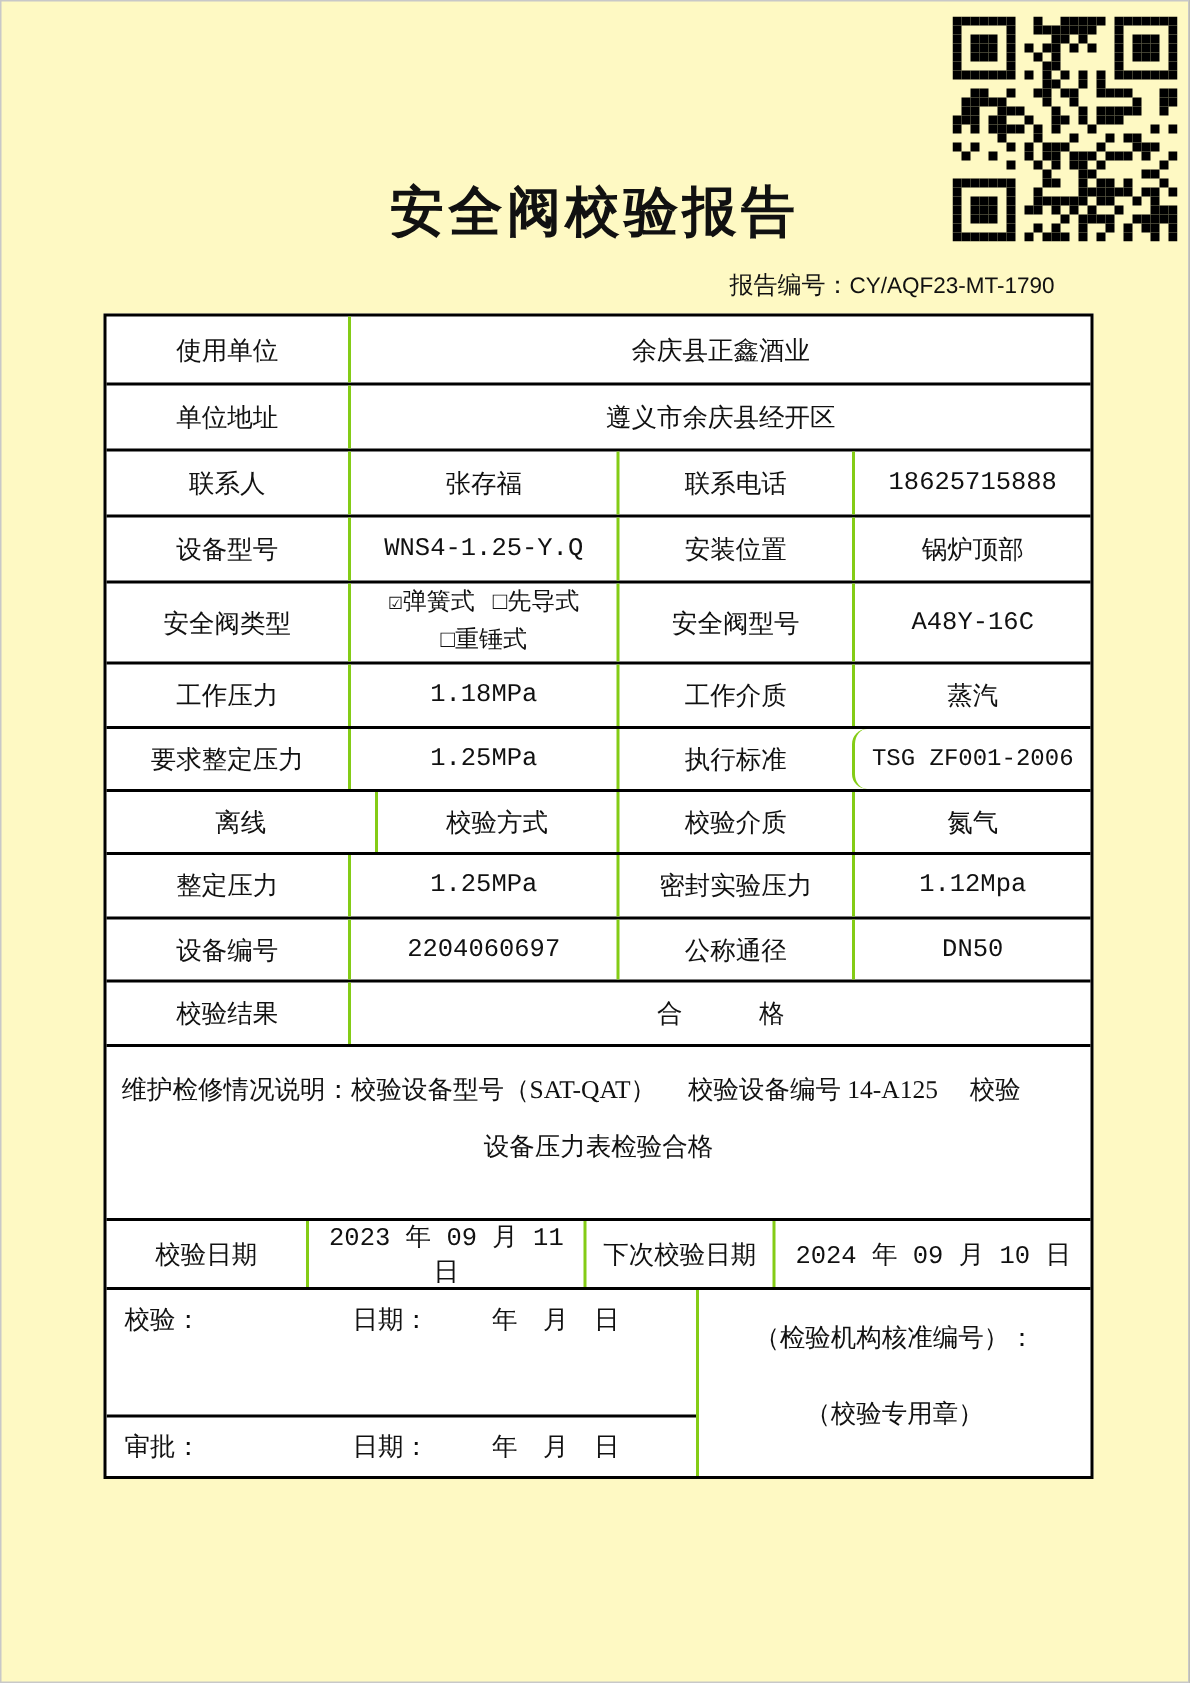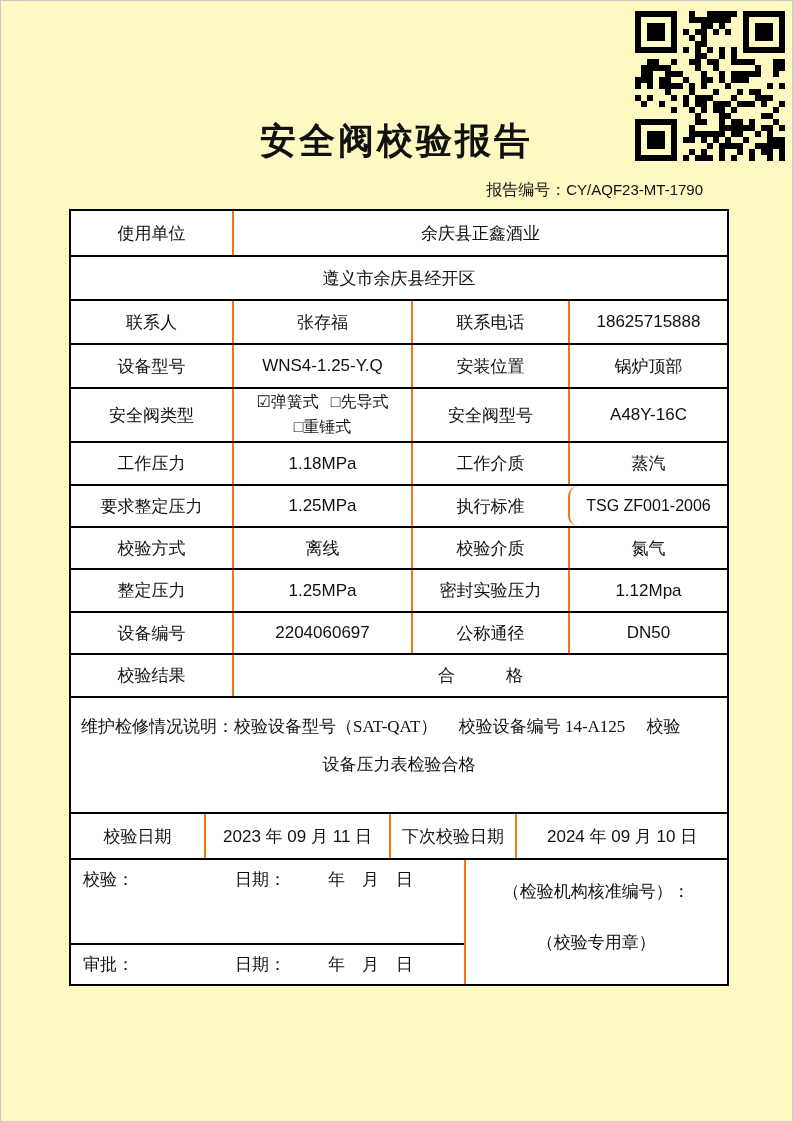--- a/index.html
+++ b/index.html
@@ -32,21 +32,21 @@
     background:#fff;
   }
   .t-row{display:flex;box-sizing:border-box;}
   .t-row + .t-row{border-top:2px solid #000;}
   .cell{
     box-sizing:border-box;
     display:flex;align-items:center;justify-content:center;
     text-align:center;padding:2px 4px;font-size:17px;
     overflow:hidden;
   }
-  .cell + .cell{border-left:2px solid #f97316;}
+  .cell + .cell{border-left:2px solid #84cc16;font-family:Liberation Mono, monospace;}
   .c1{width:24.55%;} .c2{width:27.27%;} .c3{width:23.94%;} .c4{flex:1;}
   .d1{width:20.30%;} .d2{width:28.18%;} .d3{width:19.24%;} .d4{flex:1;}
   .bl{width:59.85%;gap:44px;} .br{flex:1;text-align:right;}
   .cRest{flex:1;}
   .sans{font-family:"Liberation Sans", sans-serif;font-size:16px;border-radius:10px;}
   .sans-lg{font-family:"Liberation Sans", sans-serif;font-size:17px;}
   .cb-cell{flex-direction:column;justify-content:center;font-size:16px;line-height:1.55;padding:2px 2px;}
   .cb-line{white-space:nowrap;}
   .cb-gap{display:inline-block;width:12px;}
   .maint{
@@ -383,20 +383,21 @@
   </div>
 
   <div class="doc-table">
 
     <div class="t-row" style="height:44px">
       <div class="cell c1">使用单位</div>
       <div class="cell cRest">余庆县正鑫酒业</div>
     </div>
 
     <div class="t-row" style="height:44px">
+      <div class="cell c1">单位地址</div>
       <div class="cell cRest">遵义市余庆县经开区</div>
     </div>
 
     <div class="t-row" style="height:44px">
       <div class="cell c1">联系人</div>
       <div class="cell c2">张存福</div>
       <div class="cell c3">联系电话</div>
       <div class="cell c4 sans-lg">18625715888</div>
     </div>
 
@@ -429,22 +430,22 @@
     </div>
 
     <div class="t-row" style="height:42px">
       <div class="cell c1">要求整定压力</div>
       <div class="cell c2 sans-lg">1.25MPa</div>
       <div class="cell c3">执行标准</div>
       <div class="cell c4 sans">TSG ZF001-2006</div>
     </div>
 
     <div class="t-row" style="height:42px">
+      <div class="cell c2">离线</div>
       <div class="cell c1">校验方式</div>
-      <div class="cell c2">离线</div>
       <div class="cell c3">校验介质</div>
       <div class="cell c4">氮气</div>
     </div>
 
     <div class="t-row" style="height:43px">
       <div class="cell c1">整定压力</div>
       <div class="cell c2 sans-lg">1.25MPa</div>
       <div class="cell c3">密封实验压力</div>
       <div class="cell c4 sans-lg">1.12Mpa</div>
     </div>

